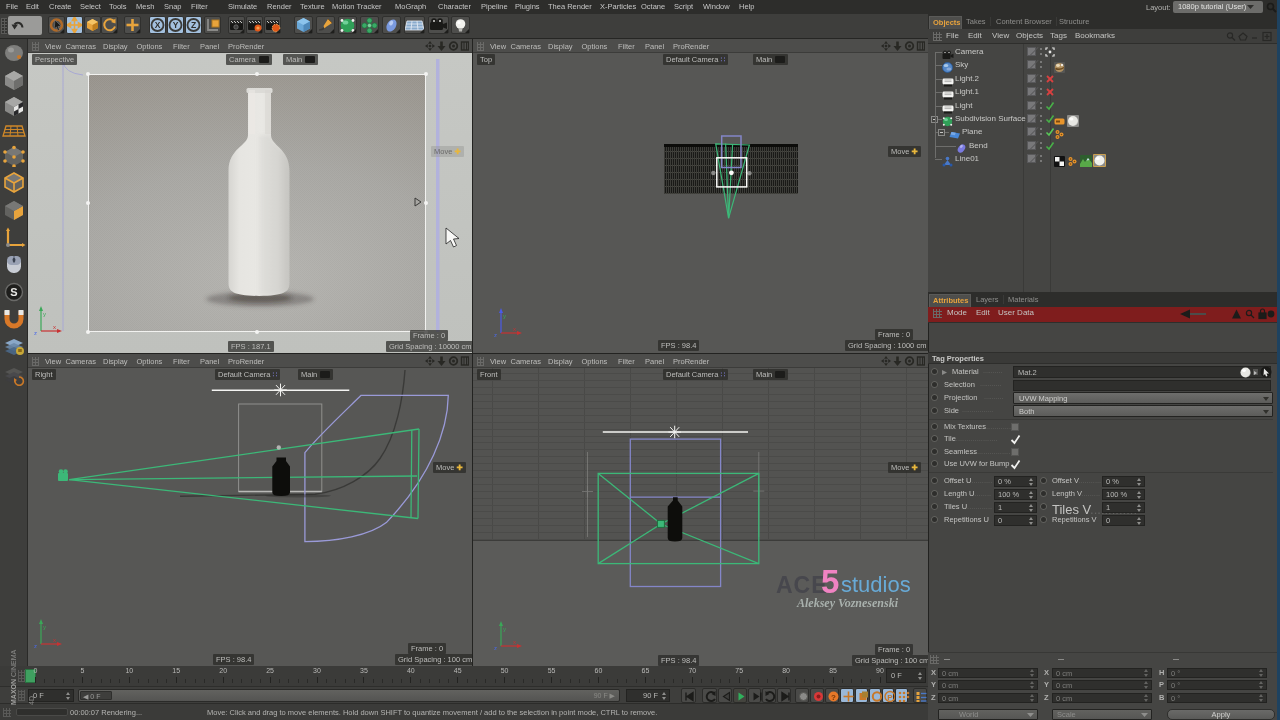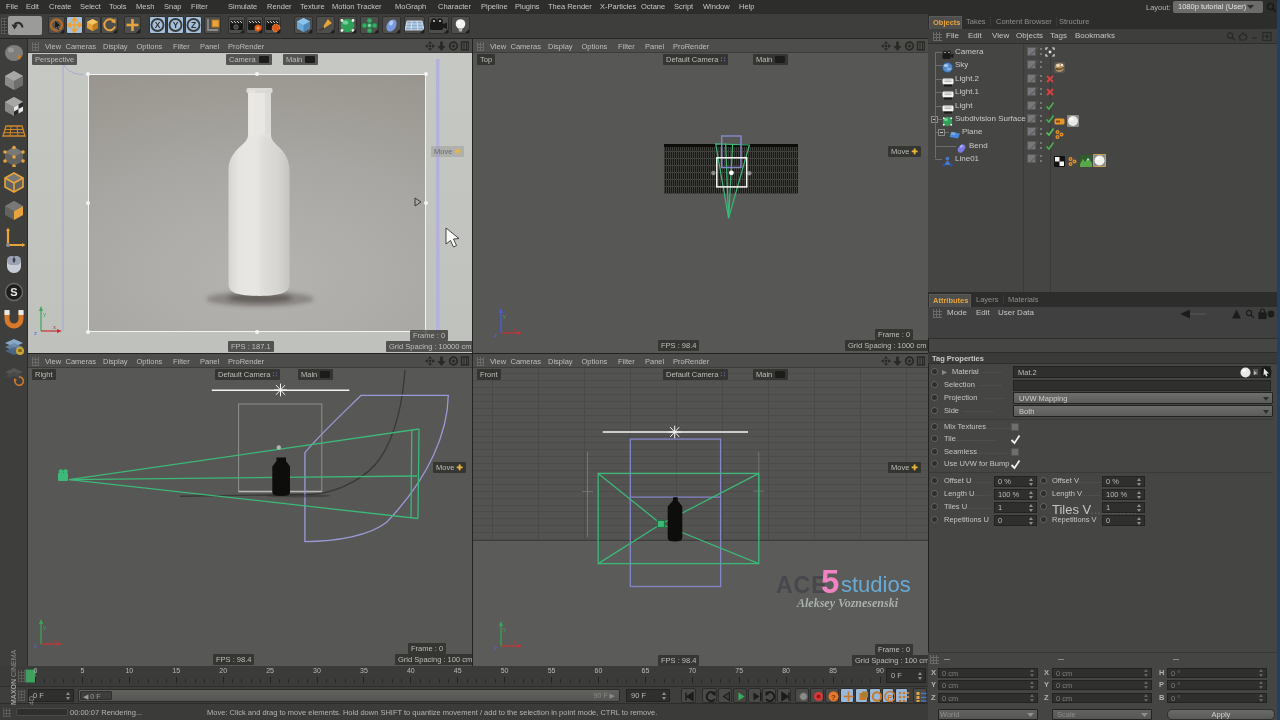--- a/index.html
+++ b/index.html
@@ -878,21 +878,21 @@
       </div>
 <div class="abs" style="left:7px;top:8px;width:1px;height:106px;background:#6e6e6c"></div>
 </div>
 <div class="abs" style="left:928px;top:292px;width:352px;height:15px;background:#2d2d2b">
 <div class="abs" style="left:1px;top:2px;width:42px;height:13px;background:#4e4e4c;border:1px solid #5a5a58;border-bottom:none">
         <span class="t" style="left:3px;top:1px;color:#e8a33d;font-size:7.5px;font-weight:bold">Attributes</span>
       </div>
 <span class="t" style="left:44px;top:3px;color:#8e8e8c;font-size:7.5px;padding:0 4px;border-right:1px solid #3a3a38">Layers</span>
 <span class="t" style="left:76px;top:3px;color:#8e8e8c;font-size:7.5px;padding:0 4px">Materials</span>
 </div>
-<div class="abs" style="left:928px;top:307px;width:352px;height:32px;background:#404040;border-bottom:1px solid #2e2e2c">
+<div class="abs" style="left:928px;top:307px;width:352px;height:16px;background:#7f1d1d;border-bottom:1px solid #2e2e2c">
 <div class="abs" style="left:5px;top:2px;width:9px;height:9px;background:repeating-linear-gradient(0deg,#6a6a68 0 1px,transparent 1px 3px),repeating-linear-gradient(90deg,#6a6a68 0 1px,transparent 1px 3px)"></div>
 <span class="t" style="left:19px;top:1px;color:#c4c4c2;font-size:8px">Mode</span>
 <span class="t" style="left:48px;top:1px;color:#c4c4c2;font-size:8px">Edit</span>
 <span class="t" style="left:70px;top:1px;color:#c4c4c2;font-size:8px">User Data</span>
 <svg class="abs" style="left:248px;top:1px" width="100" height="12">
         <path d="M4 6 L14 1.5 L14 10.5 Z" fill="#1c1c1a"></path>
         <path d="M14 5 L30 5 L30 7 L14 7 Z" fill="#4c4c4a"></path>
         <path d="M56 10.5 L60.5 1.5 L65 10.5 Z" fill="#1c1c1a"></path>
         <g stroke="#1c1c1a" stroke-width="1.2" fill="none">
           <circle cx="73" cy="5" r="2.6"></circle>
@@ -1003,21 +1003,21 @@
 <span class="t" style="left:116px;top:27.4px;color:#b0b0ae;font-size:7.5px;font-weight:bold">Y</span>
 <div class="field" style="left:124px;top:27.4px;width:100px;height:10px;line-height:9px;color:#7e7e7c"><span style="padding-left:3px">0 cm</span><div class="spn" style="opacity:0.55"></div></div>
 <span class="t" style="left:231px;top:27.4px;color:#b0b0ae;font-size:7.5px;font-weight:bold">P</span>
 <div class="field" style="left:239px;top:27.4px;width:100px;height:10px;line-height:9px;color:#7e7e7c"><span style="padding-left:3px">0 °</span><div class="spn" style="opacity:0.55"></div></div>
 <span class="t" style="left:3px;top:39.8px;color:#b0b0ae;font-size:7.5px;font-weight:bold">Z</span>
 <div class="field" style="left:10px;top:39.8px;width:100px;height:10px;line-height:9px;color:#7e7e7c"><span style="padding-left:3px">0 cm</span><div class="spn" style="opacity:0.55"></div></div>
 <span class="t" style="left:116px;top:39.8px;color:#b0b0ae;font-size:7.5px;font-weight:bold">Z</span>
 <div class="field" style="left:124px;top:39.8px;width:100px;height:10px;line-height:9px;color:#7e7e7c"><span style="padding-left:3px">0 cm</span><div class="spn" style="opacity:0.55"></div></div>
 <span class="t" style="left:231px;top:39.8px;color:#b0b0ae;font-size:7.5px;font-weight:bold">B</span>
 <div class="field" style="left:239px;top:39.8px;width:100px;height:10px;line-height:9px;color:#7e7e7c"><span style="padding-left:3px">0 °</span><div class="spn" style="opacity:0.55"></div></div>
-<div class="drop" style="left:10px;top:56px;width:100px;height:11px;line-height:10px;color:#8e8e8c;background:linear-gradient(#62625f,#565654)"><span style="padding-left:1px">World</span><svg width="7" height="5" style="position:absolute;right:3px;top:3px">
+<div class="drop" style="left:10px;top:56px;width:100px;height:11px;line-height:10px;color:#8e8e8c;background:linear-gradient(#62625f,#565654)"><span style="padding-left:20px">World</span><svg width="7" height="5" style="position:absolute;right:3px;top:3px">
           <path d="M0 0 L7 0 L3.5 4 Z" fill="#8e8e8c"></path>
         </svg></div>
 <div class="drop" style="left:124px;top:56px;width:100px;height:11px;line-height:10px;color:#8e8e8c;background:linear-gradient(#62625f,#565654)"><span style="padding-left:4px">Scale</span><svg width="7" height="5" style="position:absolute;right:3px;top:3px">
           <path d="M0 0 L7 0 L3.5 4 Z" fill="#8e8e8c"></path>
         </svg></div>
 <div class="abs" style="left:239px;top:56px;width:108px;height:11px;background:linear-gradient(#6a6a68,#5a5a58);border:1px solid #2e2e2c;border-radius:5px;color:#d0d0ce;font-size:7.5px;text-align:center;line-height:10px">Apply</div>
 </div>
 <div class="abs" style="left:0;top:666px;width:928px;height:20px;background:#3b3b39">
 <div class="abs" style="left:18px;top:4px;width:7px;height:12px;background:repeating-linear-gradient(0deg,#5a5a58 0 1px,transparent 1px 3px),repeating-linear-gradient(90deg,#5a5a58 0 1px,transparent 1px 3px)"></div>
 <div class="abs" style="left:25px;top:3px;width:11px;height:14px;background:#3fa060;border:1px solid #2a7040"></div>
@@ -1133,21 +1133,21 @@
 <div class="abs" style="left:879.5px;top:11px;width:1px;height:6px;background:#232321"></div>
 <div class="field" style="left:886px;top:2px;width:40px;height:15px;line-height:14px"><span style="padding-left:4px">0 F</span><div class="spn"></div></div>
 </div>
 <div class="abs" style="left:0;top:686px;width:928px;height:17px;background:#3e3e3c;border-top:1px solid #2e2e2c">
 <div class="abs" style="left:18px;top:3px;width:7px;height:11px;background:repeating-linear-gradient(0deg,#5a5a58 0 1px,transparent 1px 3px),repeating-linear-gradient(90deg,#5a5a58 0 1px,transparent 1px 3px)"></div>
 <div class="field" style="left:28px;top:2px;width:46px;height:13px;line-height:12px"><span style="padding-left:4px">0 F</span><div class="spn"></div></div>
 <div class="abs" style="left:78px;top:2px;width:542px;height:13px;background:linear-gradient(#62625f,#545452);border:1px solid #2a2a28;border-radius:2px">
 <div class="abs" style="left:1px;top:1px;width:32px;height:9px;background:#3e3e3c;border:1px solid #2e2e2c;border-radius:1px;color:#9a9a98;font-size:7px;line-height:9px"><span style="padding-left:2px">◀ 0 F</span></div>
 <span class="t" style="right:4px;top:2px;color:#8a8a86;font-size:7px">90 F ▶</span>
 </div>
-<div class="field" style="left:626px;top:2px;width:44px;height:13px;line-height:12px"><span style="padding-left:4px">90 F</span><div class="spn"></div></div>
+<div class="field" style="left:626px;top:2px;width:44px;height:13px;line-height:12px"><span style="padding-left:16px">90 F</span><div class="spn"></div></div>
 <div class="abs" style="left:681px;top:1px;width:15px;height:15px;background:#4a4a48;border:1px solid #2c2c2a;border-radius:2px">
         <svg width="13" height="13" style="position:absolute;left:1px;top:1px">
           <path d="M3 2.5 L3 10.5 M10 2.5 L4 6.5 L10 10.5 Z" stroke="#1c1c1a" stroke-width="1.4" fill="#1c1c1a"></path>
         </svg>
       </div>
 <div class="abs" style="left:702px;top:1px;width:15px;height:15px;background:#4a4a48;border:1px solid #2c2c2a;border-radius:2px">
         <svg width="13" height="13" style="position:absolute;left:1px;top:1px">
           <path d="M10.5 3.5 A4.5 4.5 0 1 0 11 9" fill="none" stroke="#1c1c1a" stroke-width="2"></path>
           <path d="M11.5 1 L11.5 6 L7.5 4 Z" fill="#1c1c1a"></path>
         </svg>

